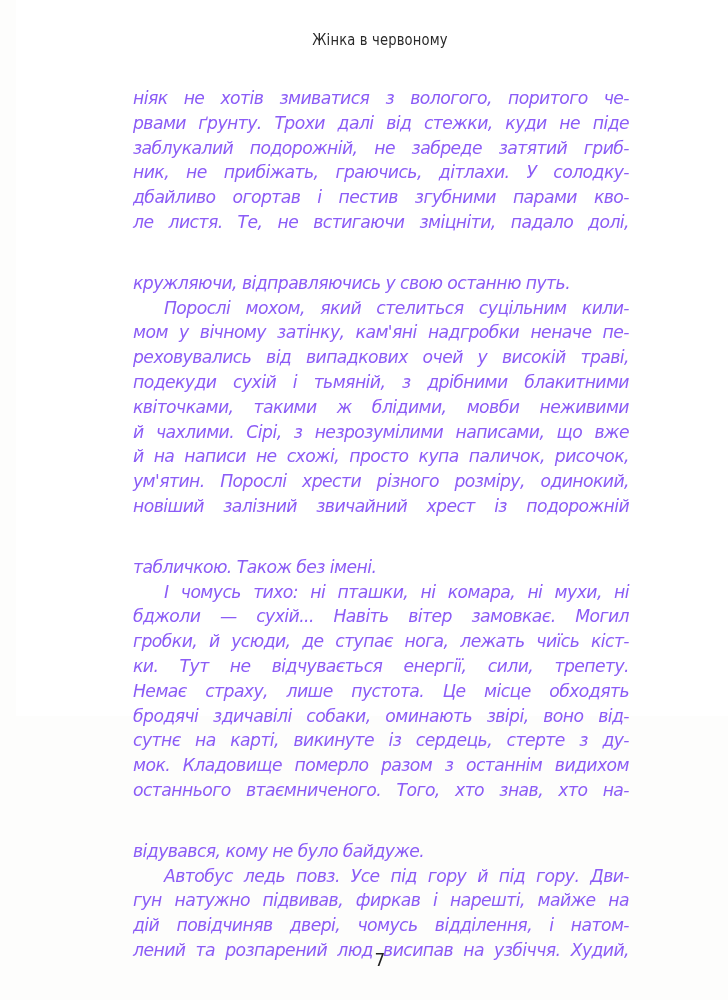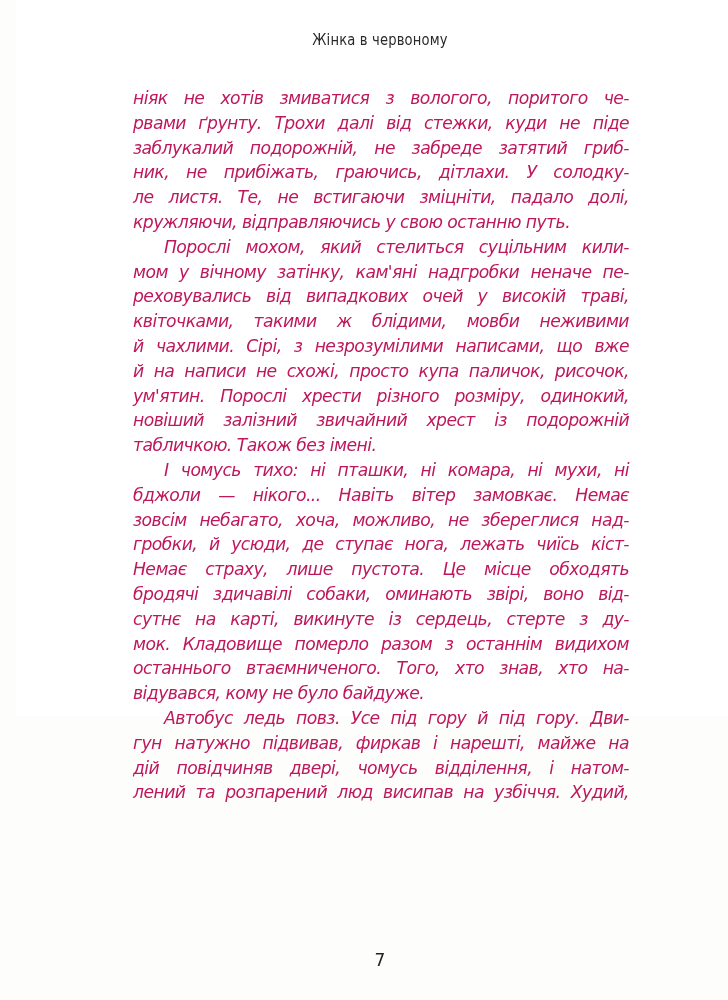--- a/index.html
+++ b/index.html
@@ -9,56 +9,58 @@
     }
     .page { position: absolute; left: 16px; top: 0; width: 728px; height: 716px; background: #ffffff; }
     .running-head {
       position: absolute; top: 30px; left: 0; width: 728px; text-align: center;
       font-family: "DejaVu Sans", sans-serif; font-size: 16px; color: #2a2a2a;
       letter-spacing: 0.2px; transform: scaleX(0.82);
     }
     .body-text {
       position: absolute; left: 117px; top: 86px; width: 496px;
       font-family: "DejaVu Sans", sans-serif; font-style: italic;
-      font-size: 17.2px; line-height: 24.8px; color: #be185d;
+      font-size: 17.2px; line-height: 24.8px; color: #8b5cf6;
       letter-spacing: -0.55px;
     }
     .line { display: block; white-space: nowrap; text-align: justify; text-align-last: justify; height: 24.8px; }
-    .line.last { text-align-last: left; }
+    .line.last { text-align-last: left; margin-top: 36px; }
     .line.indent { padding-left: 31px; }
     .page-number {
       position: absolute; top: 950px; left: 0; width: 728px; text-align: center;
       font-family: "DejaVu Sans", sans-serif; font-size: 17px; color: #222;
     }
   </style>
 </head>
 <body>
 
 <div class="page">
   <div class="running-head">Жінка в червоному</div>
   <div class="body-text" id="body-text">
       <span class="line">ніяк не хотів змиватися з вологого, поритого че-</span>
       <span class="line">рвами ґрунту. Трохи далі від стежки, куди не піде</span>
       <span class="line">заблукалий подорожній, не забреде затятий гриб-</span>
       <span class="line">ник, не прибіжать, граючись, дітлахи. У солодку-</span>
+      <span class="line">дбайливо огортав і пестив згубними парами кво-</span>
       <span class="line">ле листя. Те, не встигаючи зміцніти, падало долі,</span>
       <span class="line last">кружляючи, відправляючись у свою останню путь.</span>
       <span class="line indent">Порослі мохом, який стелиться суцільним кили-</span>
       <span class="line">мом у вічному затінку, кам'яні надгробки неначе пе-</span>
       <span class="line">реховувались від випадкових очей у високій траві,</span>
+      <span class="line">подекуди сухій і тьмяній, з дрібними блакитними</span>
       <span class="line">квіточками, такими ж блідими, мовби неживими</span>
       <span class="line">й чахлими. Сірі, з незрозумілими написами, що вже</span>
       <span class="line">й на написи не схожі, просто купа паличок, рисочок,</span>
       <span class="line">ум'ятин. Порослі хрести різного розміру, одинокий,</span>
       <span class="line">новіший залізний звичайний хрест із подорожній</span>
       <span class="line last">табличкою. Також без імені.</span>
       <span class="line indent">І чомусь тихо: ні пташки, ні комара, ні мухи, ні</span>
-      <span class="line">бджоли — нікого... Навіть вітер замовкає. Немає</span>
-      <span class="line">зовсім небагато, хоча, можливо, не збереглися над-</span>
+      <span class="line">бджоли — сухій... Навіть вітер замовкає. Могил</span>
       <span class="line">гробки, й усюди, де ступає нога, лежать чиїсь кіст-</span>
+      <span class="line">ки. Тут не відчувається енергії, сили, трепету.</span>
       <span class="line">Немає страху, лише пустота. Це місце обходять</span>
       <span class="line">бродячі здичавілі собаки, оминають звірі, воно від-</span>
       <span class="line">сутнє на карті, викинуте із сердець, стерте з ду-</span>
       <span class="line">мок. Кладовище померло разом з останнім видихом</span>
       <span class="line">останнього втаємниченого. Того, хто знав, хто на-</span>
       <span class="line last">відувався, кому не було байдуже.</span>
       <span class="line indent">Автобус ледь повз. Усе під гору й під гору. Дви-</span>
       <span class="line">гун натужно підвивав, фиркав і нарешті, майже на</span>
       <span class="line">дій повідчиняв двері, чомусь відділення, і натом-</span>
       <span class="line">лений та розпарений люд висипав на узбіччя. Худий,</span>

